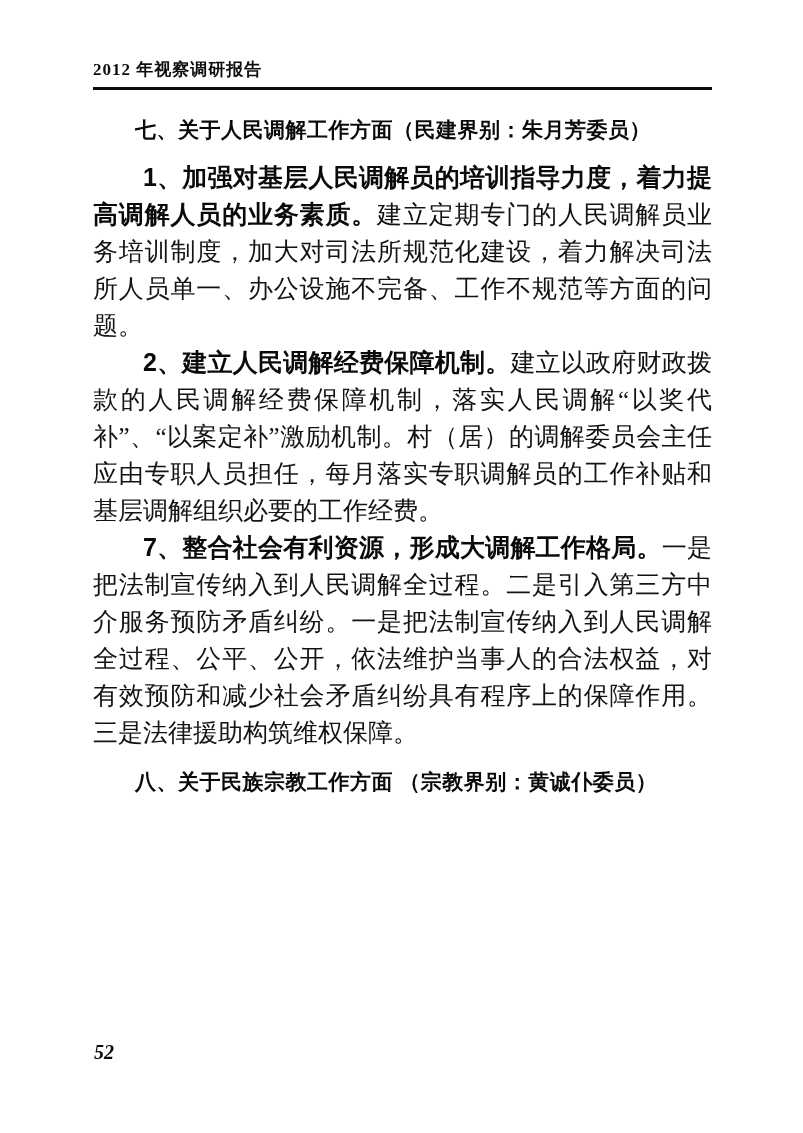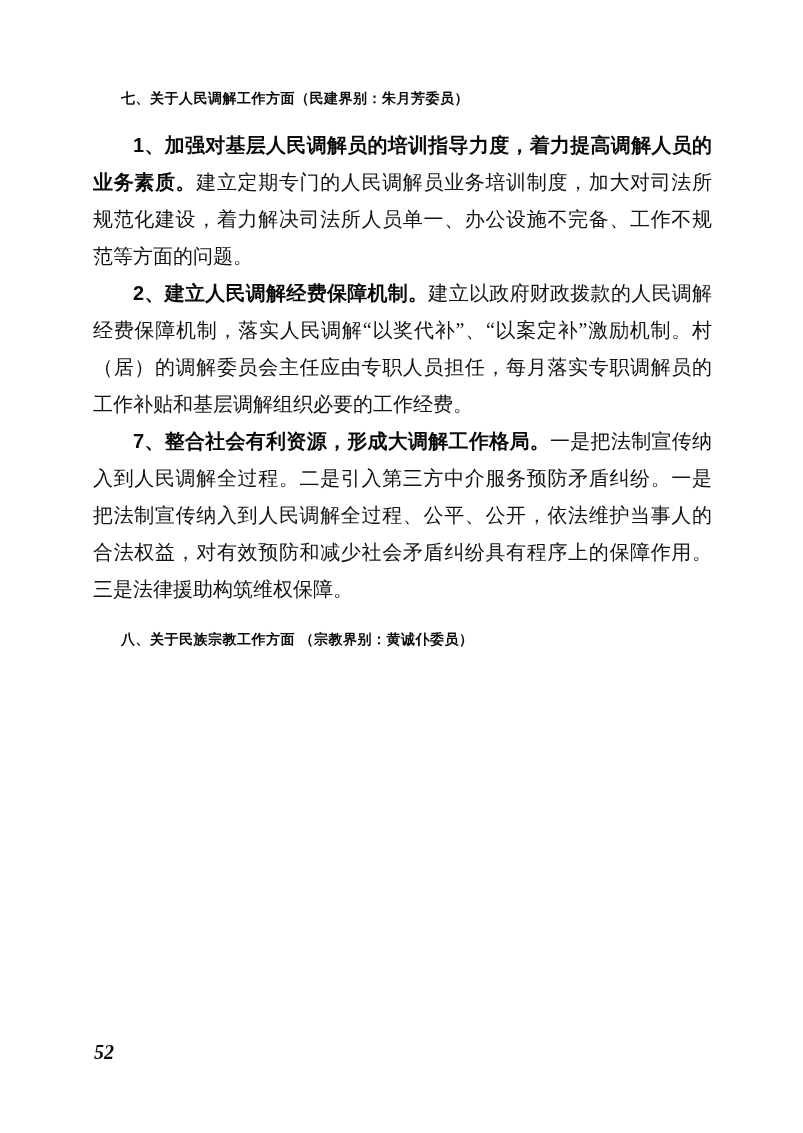--- a/index.html
+++ b/index.html
@@ -24,33 +24,33 @@
     font-weight: bold;
     font-size: 17px;
     letter-spacing: 1px;
     color: #0d0d0d;
     padding-bottom: 6px;
     border-bottom: 3px solid #0d0d0d;
   }
   .section-heading {
     font-family: "Liberation Sans", sans-serif;
     font-weight: bold;
-    font-size: 14px;
+    font-size: 21px;
     line-height: 28px;
     margin: 26px 0 15px 0;
     text-indent: 2em;
     letter-spacing: 0.5px;
     color: #0a0a0a;
   }
   .section-heading.second {
     margin-top: 17px;
   }
   .para {
     margin: 0;
-    font-size: 20px;
+    font-size: 25px;
     line-height: 37px;
     text-indent: 2em;
     text-align: justify;
     text-justify: inter-character;
     color: #131313;
   }
   .para .lead {
     font-family: "Liberation Sans", sans-serif;
     font-weight: bold;
     color: #0a0a0a;
@@ -65,20 +65,21 @@
     font-size: 20px;
     color: #0d0d0d;
   }
 </style>
 </head>
 <body>
 
 <div class="page">
   <div class="content">
 
+    <div class="report-header">2012 年视察调研报告</div>
 
     <h2 class="section-heading">七、关于人民调解工作方面（民建界别：朱月芳委员）</h2>
 
     <p class="para"><b class="lead">1、加强对基层人民调解员的培训指导力度，着力提高调解人员的业务素质。</b><span>建立定期专门的人民调解员业务培训制度，加大对司法所规范化建设，着力解决司法所人员单一、办公设施不完备、工作不规范等方面的问题。</span></p>
 
     <p class="para"><b class="lead">2、建立人民调解经费保障机制。</b><span>建立以政府财政拨款的人民调解经费保障机制，落实人民调解“以奖代补”、“以案定补”激励机制。村（居）的调解委员会主任应由专职人员担任，每月落实专职调解员的工作补贴和基层调解组织必要的工作经费。</span></p>
 
     <p class="para"><b class="lead">7、整合社会有利资源，形成大调解工作格局。</b><span>一是把法制宣传纳入到人民调解全过程。二是引入第三方中介服务预防矛盾纠纷。一是把法制宣传纳入到人民调解全过程、公平、公开，依法维护当事人的合法权益，对有效预防和减少社会矛盾纠纷具有程序上的保障作用。三是法律援助构筑维权保障。</span></p>
 
     <h2 class="section-heading second">八、关于民族宗教工作方面 （宗教界别：黄诚仆委员）</h2>

